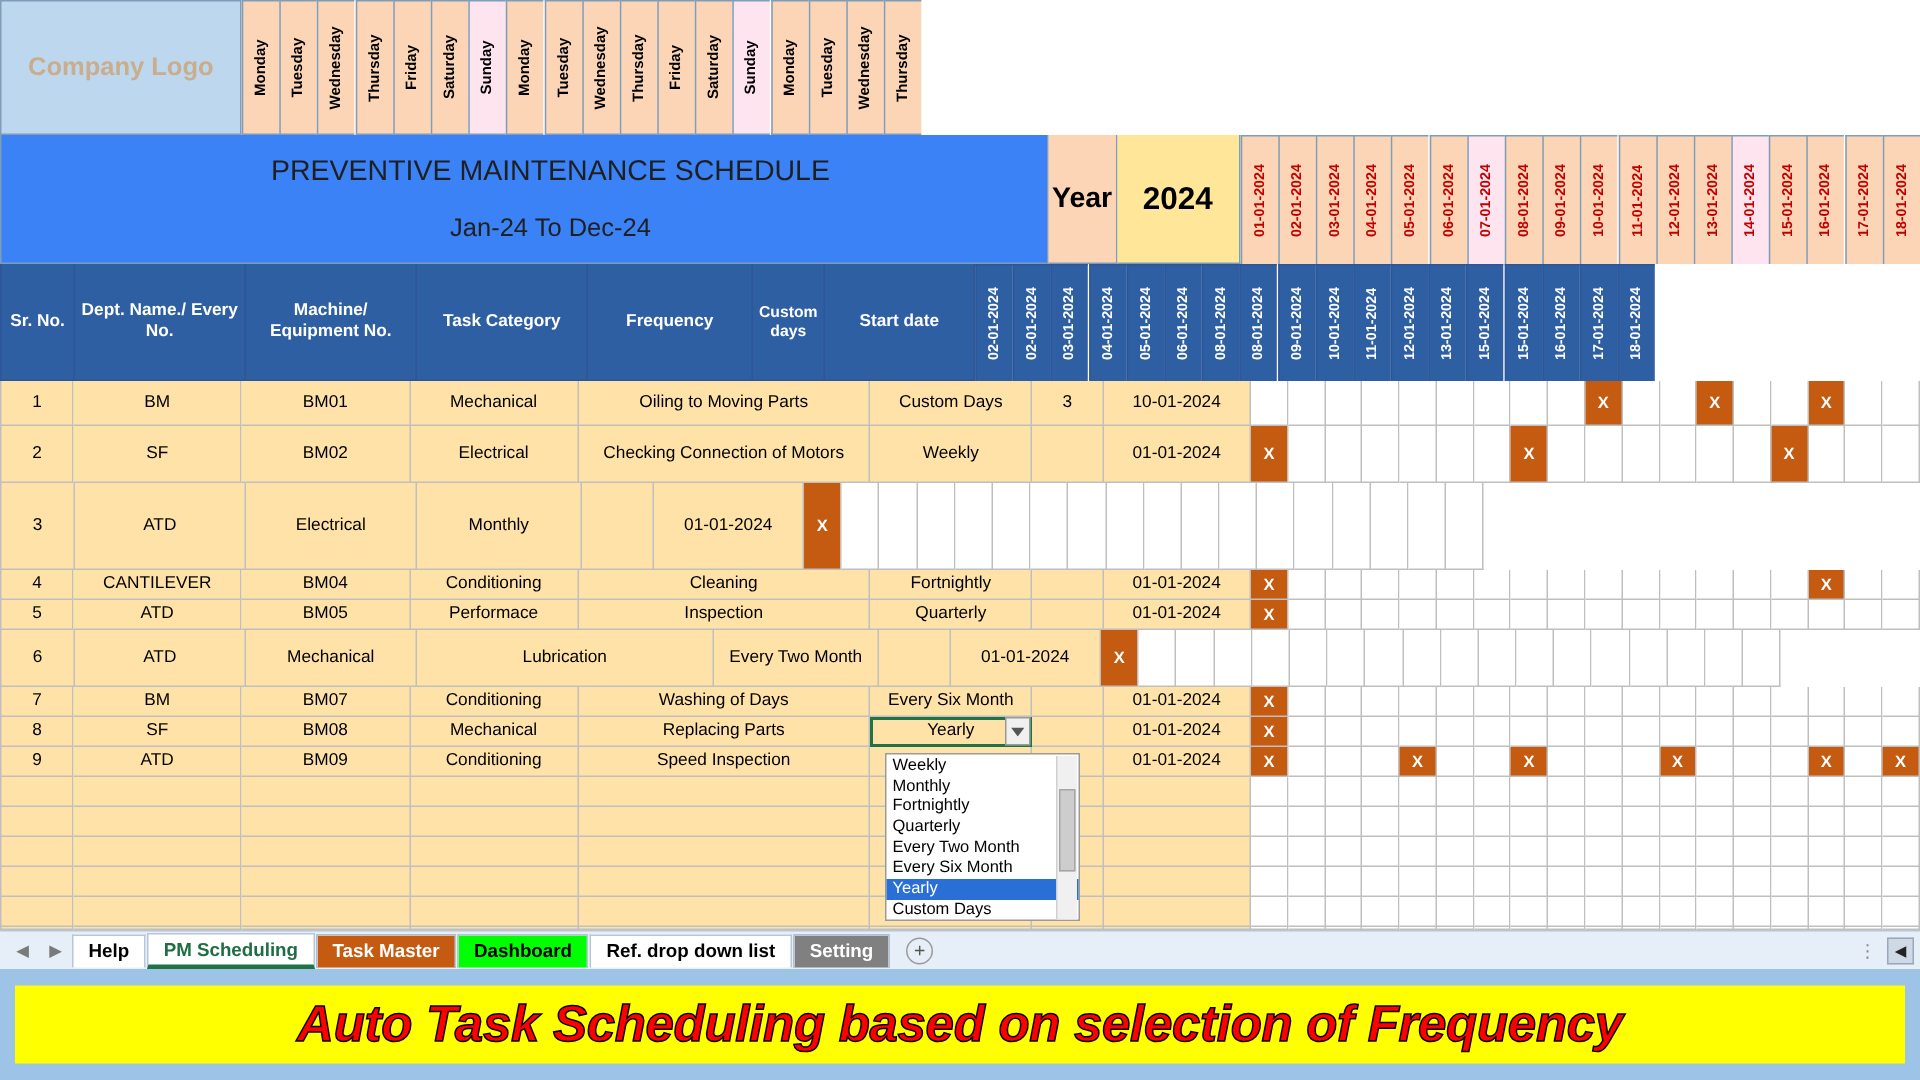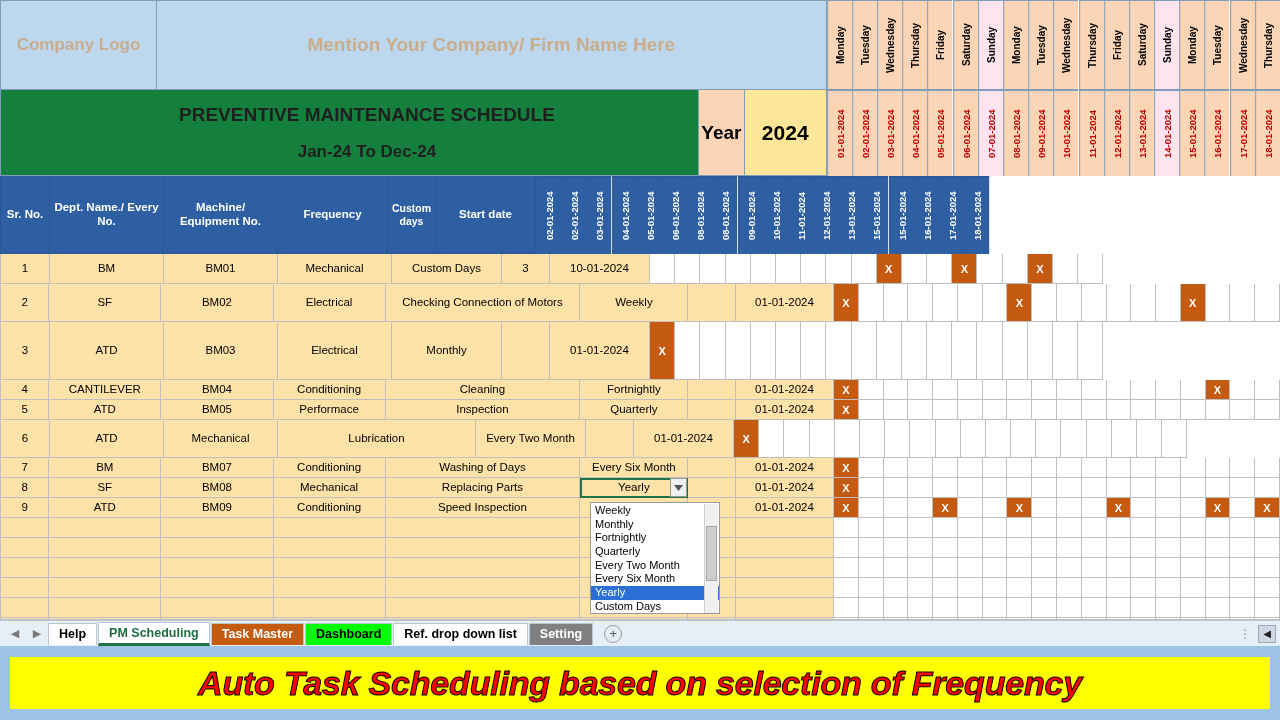--- a/index.html
+++ b/index.html
@@ -38,25 +38,25 @@
     display: flex; align-items: center; justify-content: center;
     font-size: 10px; font-weight: bold; color: #000;
     overflow: hidden;
   }
   .dayname.sun { background: #fde4ef; }
 
   
   .title-band { display: flex; width: 1280px; height: 86px; }
   .title-cell {
     width: 848px; height: 86px;
-    background: #15803d;
+    background: #3b82f6;
     border: 1px solid #7f9db9; border-top: none;
     display: flex; flex-direction: column;
     align-items: center; justify-content: center;
-    font-weight: bold; font-size: 19px; color: #1f1f1f; padding-left: 35px;
+    font-weight: normal; font-size: 19px; color: #1f1f1f; padding-left: 35px;
   }
   .title-cell .line2 { font-size: 17px; margin-top: 16px; }
   .year-label {
     width: 56px; height: 86px;
     background: #fbd5b5;
     border: 1px solid #7f9db9; border-top: none; border-left: none;
     display: flex; align-items: center; justify-content: center;
     font-weight: bold; font-size: 19px;
   }
   .year-value {
@@ -216,21 +216,20 @@
     white-space: nowrap;
   }
 </style>
 </head>
 <body>
 
 <div id="app">
 
   <div class="header-strip">
     <div class="logo-cell">Company Logo</div>
-    <div class="company-cell">Mention Your Company/ Firm Name Here</div>
     <div class="daynames" id="daynames">
         <div class="dayname">Monday</div>
         <div class="dayname">Tuesday</div>
         <div class="dayname">Wednesday</div>
         <div class="dayname">Thursday</div>
         <div class="dayname">Friday</div>
         <div class="dayname">Saturday</div>
         <div class="dayname sun">Sunday</div>
         <div class="dayname">Monday</div>
         <div class="dayname">Tuesday</div>
@@ -272,20 +271,21 @@
         <div class="date-top">16-01-2024</div>
         <div class="date-top">17-01-2024</div>
         <div class="date-top">18-01-2024</div>
       </div>
   </div>
 
   <div class="colhead-band">
     <div class="ch ch-sr first">Sr. No.</div>
     <div class="ch ch-dept">Dept. Name./ Every No.</div>
     <div class="ch ch-mach">Machine/ Equipment No.</div>
+    <div class="ch ch-cat">Task Category</div>
     <div class="ch ch-freq">Frequency</div>
     <div class="ch ch-custom">Custom days</div>
     <div class="ch ch-start">Start date</div>
     <div style="display:flex" id="dates-head">
         <div class="date-head">02-01-2024</div>
         <div class="date-head">02-01-2024</div>
         <div class="date-head">03-01-2024</div>
         <div class="date-head">04-01-2024</div>
         <div class="date-head">05-01-2024</div>
         <div class="date-head">06-01-2024</div>
@@ -303,20 +303,21 @@
         <div class="date-head">18-01-2024</div>
       </div>
   </div>
 
   <div class="grid" id="grid">
       <div class="row" style="height: 30px;">
         <div class="cell c-sr first" style="height: 30px;">1</div>
         <div class="cell c-dept" style="height: 30px;">BM</div>
         <div class="cell c-mach" style="height: 30px;">BM01</div>
         <div class="cell c-cat" style="height: 30px;">Mechanical</div>
+        <div class="cell c-desc" style="height: 30px;">Oiling to Moving Parts</div>
         <div class="cell c-freq dd-wrap" style="height: 30px;">Custom Days</div>
         <div class="cell c-custom" style="height: 30px;">3</div>
         <div class="cell c-start" style="height: 30px;">10-01-2024</div>
         <div class="mark" style="height: 30px;"></div>
         <div class="mark" style="height: 30px;"></div>
         <div class="mark" style="height: 30px;"></div>
         <div class="mark" style="height: 30px;"></div>
         <div class="mark" style="height: 30px;"></div>
         <div class="mark" style="height: 30px;"></div>
         <div class="mark" style="height: 30px;"></div>
@@ -356,21 +357,20 @@
         <div class="mark" style="height: 38px;"></div>
         <div class="mark" style="height: 38px;"></div>
         <div class="mark on" style="height: 38px;">X</div>
         <div class="mark" style="height: 38px;"></div>
         <div class="mark" style="height: 38px;"></div>
         <div class="mark" style="height: 38px;"></div>
       </div>
       <div class="row" style="height: 58px;">
         <div class="cell c-sr first" style="height: 58px;">3</div>
         <div class="cell c-dept" style="height: 58px;">ATD</div>
-        <div class="cell c-mach" style="height: 58px;">BM03</div>
         <div class="cell c-cat" style="height: 58px;">Electrical</div>
         <div class="cell c-freq dd-wrap" style="height: 58px;">Monthly</div>
         <div class="cell c-custom" style="height: 58px;"></div>
         <div class="cell c-start" style="height: 58px;">01-01-2024</div>
         <div class="mark on" style="height: 58px;">X</div>
         <div class="mark" style="height: 58px;"></div>
         <div class="mark" style="height: 58px;"></div>
         <div class="mark" style="height: 58px;"></div>
         <div class="mark" style="height: 58px;"></div>
         <div class="mark" style="height: 58px;"></div>

